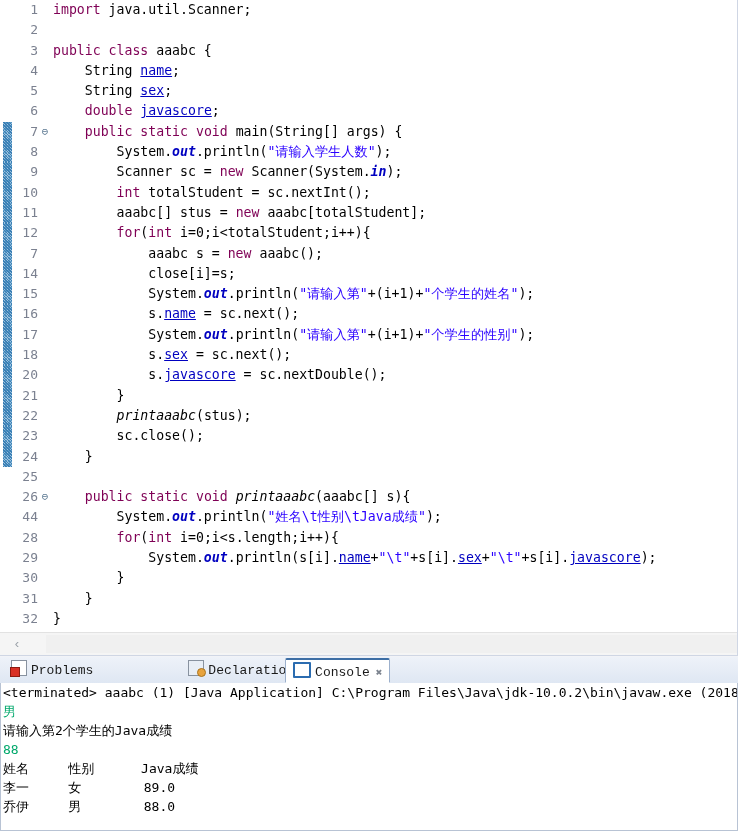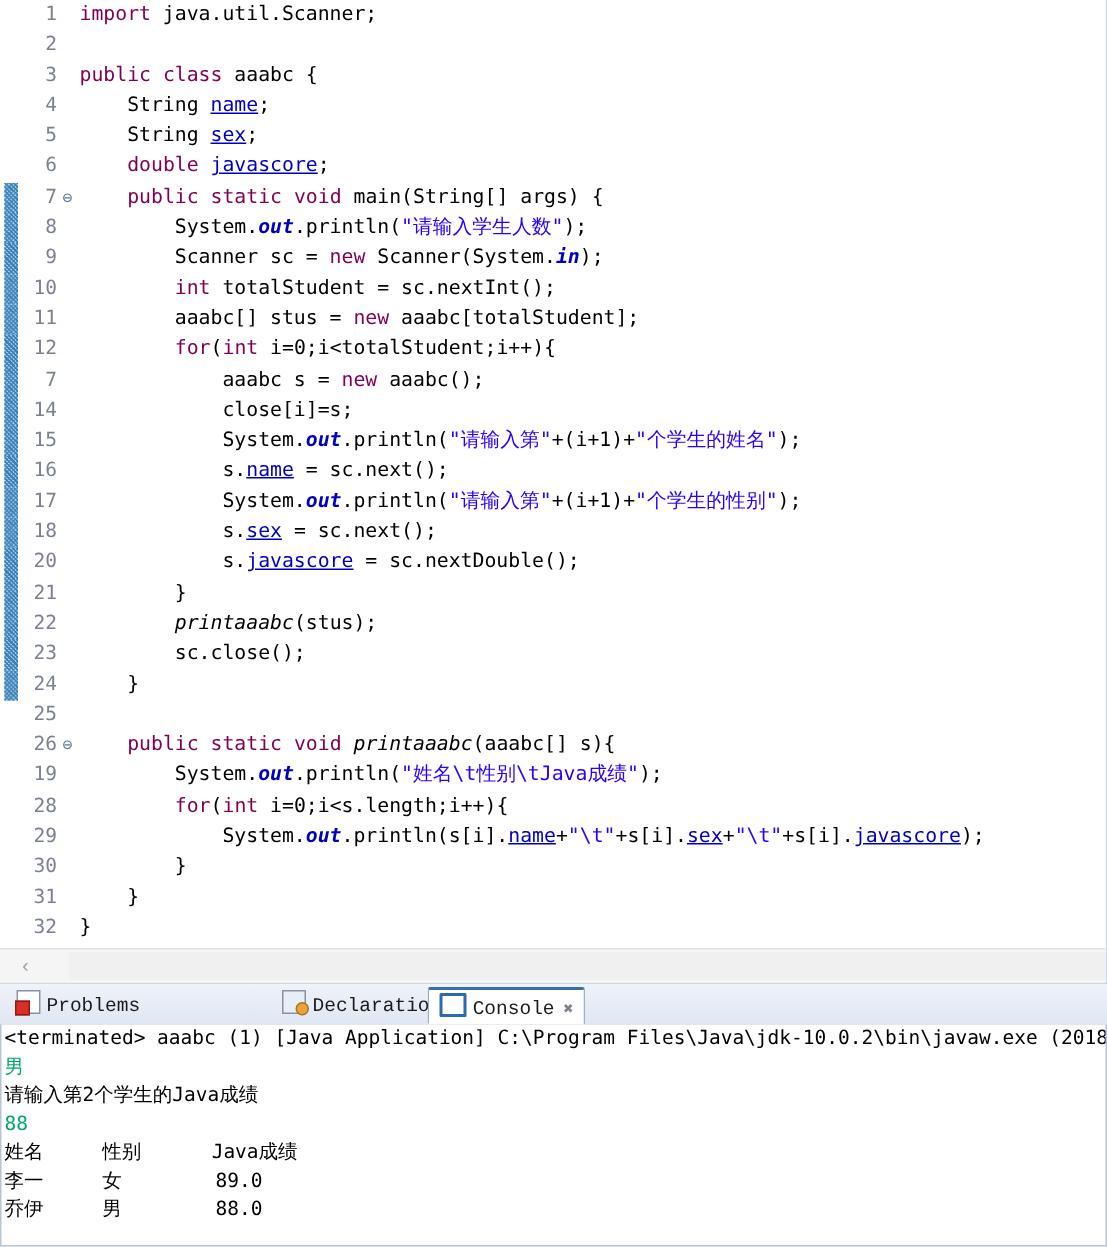--- a/index.html
+++ b/index.html
@@ -148,21 +148,21 @@
           <div class="row"><span class="marker on"></span><span class="gut">16</span><span class="fold"></span><span class="codetext">            s.<span class="fld">name</span> = sc.next();</span></div>
           <div class="row"><span class="marker on"></span><span class="gut">17</span><span class="fold"></span><span class="codetext">            System.<span class="sfld">out</span>.println(<span class="str">"请输入第"</span>+(i+1)+<span class="str">"个学生的性别"</span>);</span></div>
           <div class="row"><span class="marker on"></span><span class="gut">18</span><span class="fold"></span><span class="codetext">            s.<span class="fld">sex</span> = sc.next();</span></div>
           <div class="row"><span class="marker on"></span><span class="gut">20</span><span class="fold"></span><span class="codetext">            s.<span class="fld">javascore</span> = sc.nextDouble();</span></div>
           <div class="row"><span class="marker on"></span><span class="gut">21</span><span class="fold"></span><span class="codetext">        }</span></div>
           <div class="row"><span class="marker on"></span><span class="gut">22</span><span class="fold"></span><span class="codetext">        <span class="smeth">printaaabc</span>(stus);</span></div>
           <div class="row"><span class="marker on"></span><span class="gut">23</span><span class="fold"></span><span class="codetext">        sc.close();</span></div>
           <div class="row"><span class="marker on"></span><span class="gut">24</span><span class="fold"></span><span class="codetext">    }</span></div>
           <div class="row"><span class="marker"></span><span class="gut">25</span><span class="fold"></span><span class="codetext"></span></div>
           <div class="row"><span class="marker"></span><span class="gut">26</span><span class="fold">⊖</span><span class="codetext">    <span class="kw">public</span> <span class="kw">static</span> <span class="kw">void</span> <span class="smeth">printaaabc</span>(aaabc[] s){</span></div>
-          <div class="row"><span class="marker"></span><span class="gut">19</span><span class="fold"></span><span class="codetext">        System.<span class="sfld">out</span>.println(<span class="str">"姓名\t性别\tJava成绩"</span>);</span></div>
+          <div class="row"><span class="marker"></span><span class="gut">44</span><span class="fold"></span><span class="codetext">        System.<span class="sfld">out</span>.println(<span class="str">"姓名\t性别\tJava成绩"</span>);</span></div>
           <div class="row"><span class="marker"></span><span class="gut">28</span><span class="fold"></span><span class="codetext">        <span class="kw">for</span>(<span class="kw">int</span> i=0;i&lt;s.length;i++){</span></div>
           <div class="row"><span class="marker"></span><span class="gut">29</span><span class="fold"></span><span class="codetext">            System.<span class="sfld">out</span>.println(s[i].<span class="fld">name</span>+<span class="str">"\t"</span>+s[i].<span class="fld">sex</span>+<span class="str">"\t"</span>+s[i].<span class="fld">javascore</span>);</span></div>
           <div class="row"><span class="marker"></span><span class="gut">30</span><span class="fold"></span><span class="codetext">        }</span></div>
           <div class="row"><span class="marker"></span><span class="gut">31</span><span class="fold"></span><span class="codetext">    }</span></div>
           <div class="row"><span class="marker"></span><span class="gut">32</span><span class="fold"></span><span class="codetext">}</span></div>
         </div>
     </div>
     <div class="hscroll">
       <div class="arrow">‹</div>
       <div class="trough"></div>

